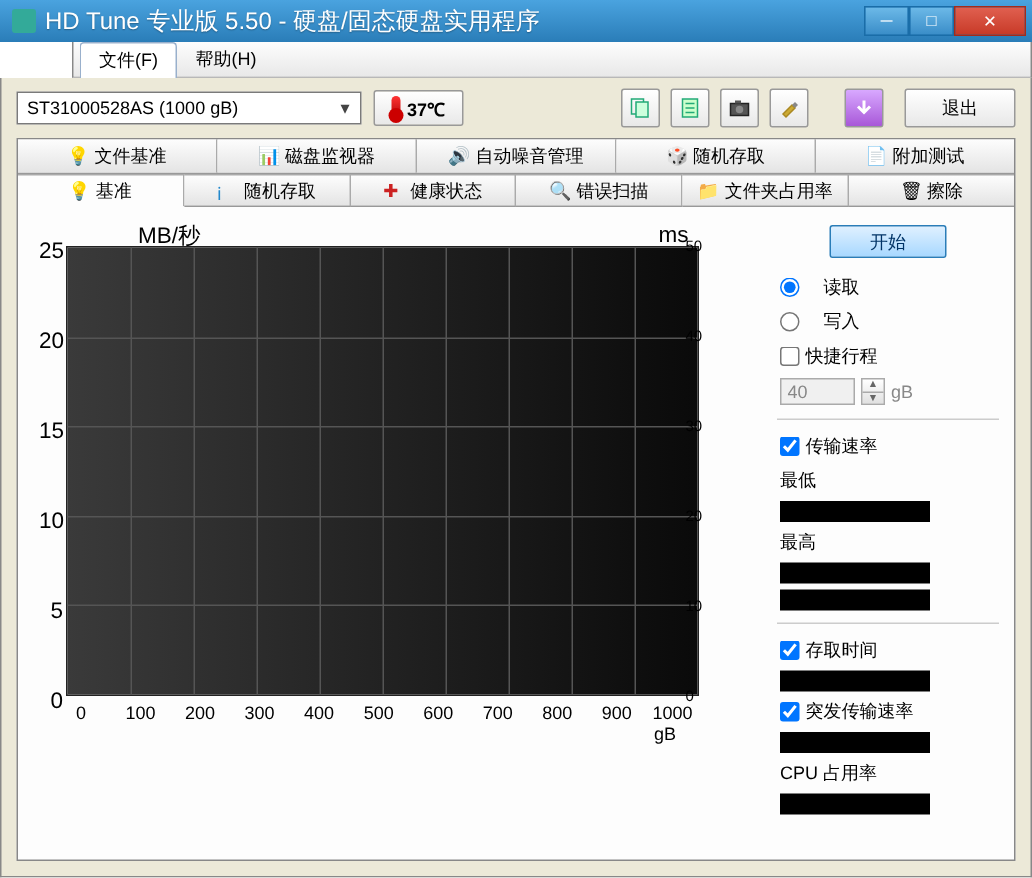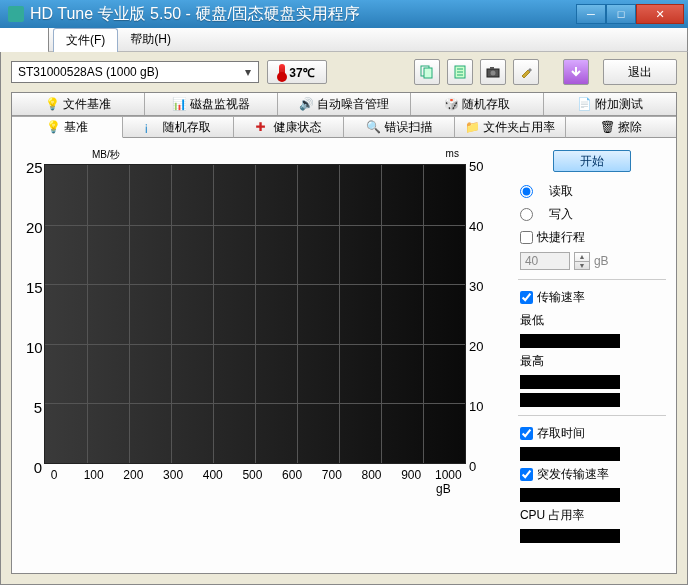--- a/index.html
+++ b/index.html
@@ -8,21 +8,21 @@
 .titlebar .icon { width: 16px; height: 16px; background: #3a9; margin-right: 6px; border-radius: 2px; }
 .titlebar .title { flex: 1; font-size: 16px; text-shadow: 0 1px 1px rgba(0,0,0,.3); }
 .winbtns { display: flex; gap: 0; }
 .winbtn { width: 30px; height: 20px; display: flex; align-items: center; justify-content: center; background: linear-gradient(#6cb9e8,#3a8dc8); border: 1px solid #1a6da8; color: #fff; font-size: 11px; }
 .winbtn.close { width: 48px; background: linear-gradient(#e06050,#c83a28); border-color: #a82a18; }
 .menubar { height: 24px; background: linear-gradient(#fdfdfd,#e8e8e8); border-bottom: 1px solid #b8b8b8; display: flex; padding: 0 4px; align-items: flex-end; border-left:1px solid #888; border-right:1px solid #888;margin-left:48px;}
 .menubar .tab { padding: 3px 12px; border: 1px solid #99b0cc; border-bottom: none; background: linear-gradient(#fff,#f0f0f0); border-radius: 3px 3px 0 0; margin-right: 2px; position: relative; top: 1px; background:#fff;}
 .menubar .plain { padding: 3px 10px; }
 .outer { border-left:1px solid #888; border-right:1px solid #888; border-bottom:1px solid #888; background:#ece9d8; padding:0; height:533px;}
 .toolbar { height: 40px; padding: 6px 10px; display: flex; align-items: center; gap: 8px; }
-.combo { width: 248px; height: 22px; background: #fff; border: 1px solid #7a7a7a; display: flex; align-items: center; padding: 0 2px 0 6px; }
+.combo { width: 230px; height: 22px; background: #fff; border: 1px solid #7a7a7a; display: flex; align-items: center; padding: 0 2px 0 6px; }
 .combo .txt { flex:1; }
 .combo .dd { width: 16px; text-align:center; color:#444; }
 .temp { width: 60px; height: 24px; border: 1px solid #999; background: linear-gradient(#fff,#e8e8e8); display: flex; align-items: center; justify-content: center; gap: 4px; border-radius: 2px; }
 .temp .therm { width: 6px; height: 16px; background: linear-gradient(#f33,#a00); border-radius: 3px; position:relative; }
 .temp .therm::after{content:'';position:absolute;bottom:-2px;left:-2px;width:10px;height:10px;background:#c00;border-radius:50%;}
 .toolbar .spacer { flex: 1; }
 .tbtn { width: 26px; height: 26px; border: 1px solid #999; background: linear-gradient(#fff,#e8e8e8); border-radius: 2px; display:flex; align-items:center; justify-content:center; }
 .tbtn svg { width:16px; height:16px; }
 .tbtn.grp { margin-right: 0; }
 .tbtn.grp + .tbtn.grp { margin-left:-1px; }
@@ -31,30 +31,30 @@
 .tabs-row { display: flex; border-bottom: 1px solid #999; }
 .tabs-row.row2 { border-bottom: none; }
 .tab-item { flex: 1; height: 22px; display: flex; align-items: center; justify-content: center; gap: 4px; border-right: 1px solid #aaa; background: linear-gradient(#fdfdfd,#e4e4e4); cursor: default; }
 .tab-item:last-child { border-right: none; }
 .tab-item.active { background: #fdfdfd; border-bottom: 1px solid #fdfdfd; margin-bottom: -1px; }
 .tabs-row.row2 .tab-item { border-top: 1px solid #aaa; border-bottom: 1px solid #999;}
 .tabs-row.row2 .tab-item.active { border-bottom: 1px solid #fdfdfd; }
 .tab-icn { width:14px; height:14px; display:inline-block; }
 .content { display: flex; padding: 10px 10px 10px 6px; gap: 10px; }
 .chart-area { position: relative; width: 472px; height: 350px; }
-.axis-lbl { position: absolute; font-size: 10px; padding-left: 48px; }
+.axis-lbl { position: absolute; font-size: 15px; padding-left: 48px; }
 .chart { position: absolute; left: 26px; top: 16px; width: 422px; height: 300px; background: linear-gradient(to right,#3a3a3a,#0a0a0a); border: 1px solid #222; }
 .chart .hgrid, .chart .vgrid { position: absolute; background: #555; }
 .chart .hgrid { left:0; right:0; height:1px; }
 .chart .vgrid { top:0; bottom:0; width:1px; }
 .xticks { position:absolute; left:26px; top:320px; width:422px; display:flex; justify-content:space-between; font-size:11px; }
 .xticks span{ display:inline-block; width:30px; text-align:center; margin-left:-15px; }
 .xticks span:first-child{margin-left:-5px;}
 .ytick-l { position:absolute; left:8px; font-size:15px; text-align:right; width:16px; }
-.ytick-r { position:absolute; right:0; font-size:13px; width:18px;padding-left:32px; }
+.ytick-r { position:absolute; right:12px; font-size:10px; width:18px;padding-left:32px; }
 .side { width: 155px; display: flex; flex-direction: column; gap: 4px; padding-top: 2px; margin-left: 39px; }
 .startbtn { width: 78px; height: 22px; margin: 0 auto 6px auto; border: 1px solid #2a7db8; background: linear-gradient(#dff0ff,#a8d8ff); border-radius: 2px; display:flex; align-items:center; justify-content:center; color:#003366; }
 .radiorow { display:flex; align-items:center; gap:16px; padding:1px 2px; }
 .radiorow input { margin:0; }
 .chkrow { display:flex; align-items:center; gap:4px; padding:1px 2px; }
 .numrow { display:flex; align-items:center; gap:4px; padding:1px 2px; }
 .numrow input { width:50px; height:18px; border:1px solid #aaa; background:#f0f0f0; color:#888; padding:0 4px;}
 .numrow .unit { color:#888; }
 .hr { height:1px; background:#ccc; margin:4px 0; }
 .lbl { padding:1px 2px; }

